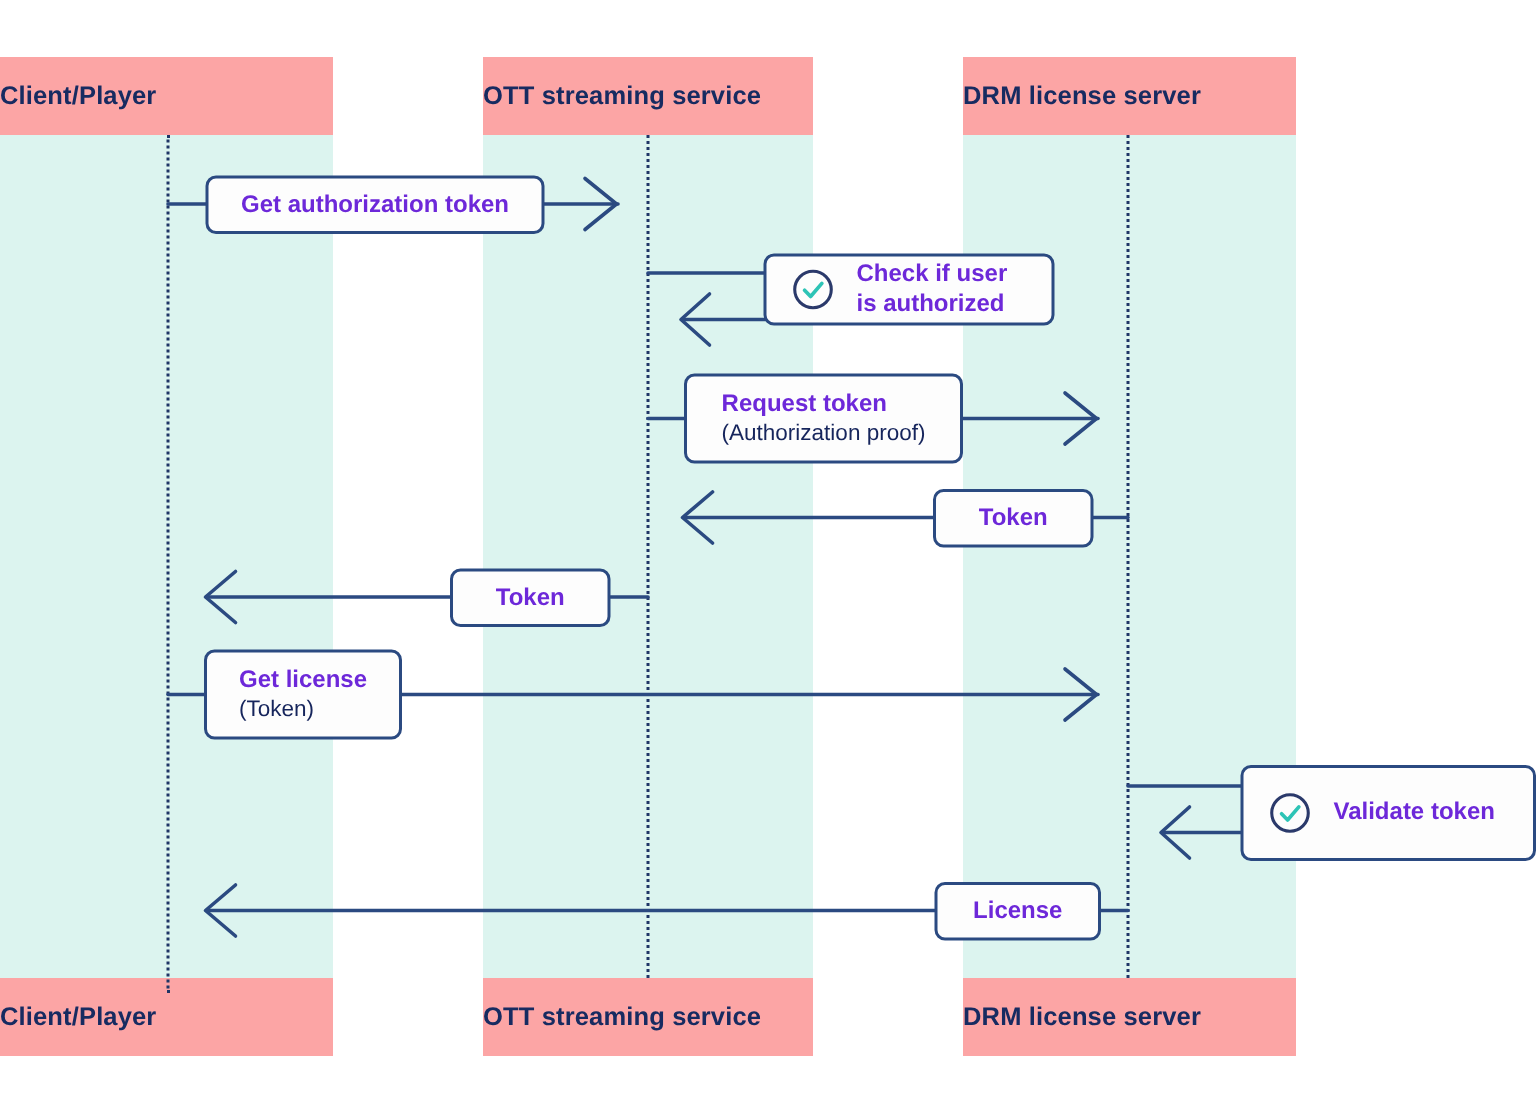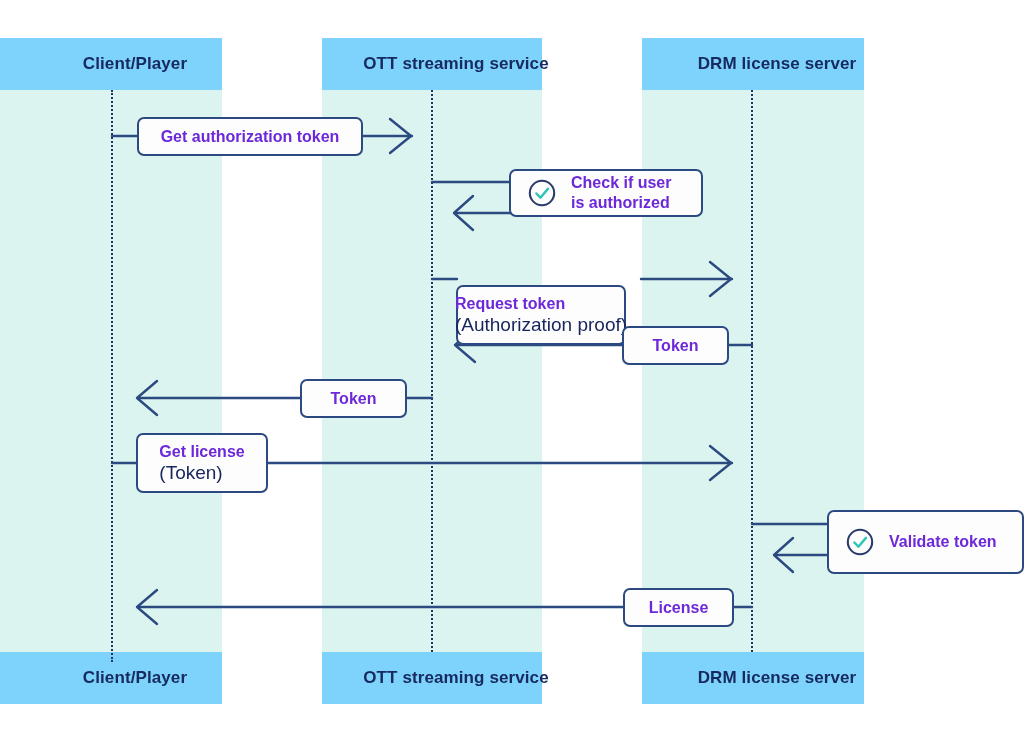--- a/index.html
+++ b/index.html
@@ -21,26 +21,24 @@
     background: #ffffff;
   }
   
   .lane-band {
     position: absolute;
     background: #dcf4ef;
   }
   
   .participant-box {
     position: absolute;
-    background: #7dd3fc;
+    background: #fca5a5;
     display: flex;
     align-items: center;
-    justify-content: center;
     box-sizing: border-box;
-    padding-left: 48px;
   }
   .participant-label {
     color: #172b61;
     font-size: 17px;
     font-weight: bold;
     letter-spacing: .1px;
     white-space: nowrap;
   }
   
   .lifeline {
@@ -79,21 +77,21 @@
   }
   .msg-title {
     color: #6d28d9;
     font-size: 16px;
     font-weight: bold;
     display: block;
     white-space: nowrap;
   }
   .msg-sub {
     color: #16255c;
-    font-size: 19px;
+    font-size: 15px;
     font-weight: normal;
     display: block;
     white-space: nowrap;
   }
   .msg-box.left-align .msg-text { text-align: left; }
   .check-icon {
     flex: 0 0 auto;
     width: 30px;
     height: 30px;
     margin-right: 14px;
@@ -180,21 +178,21 @@
     <svg class="check-icon" viewBox="0 0 32 32" xmlns="http://www.w3.org/2000/svg">
       <circle cx="16" cy="16" r="13" fill="none" stroke="#2b3a6b" stroke-width="2.2"></circle>
       <polyline points="10,16.5 14.3,21 22.3,11.6" fill="none" stroke="#2ec4b6" stroke-width="2.6" stroke-linecap="round" stroke-linejoin="round"></polyline>
     </svg>
     <span class="msg-text">
       <span class="msg-title">Check if user</span>
       <span class="msg-title">is authorized</span>
     </span>
   </div>
 
-  <div class="msg-box left-align" style="left:456px; top:249px; width:170px; height:60px;margin-top:36px;">
+  <div class="msg-box left-align" style="left:456px; top:249px; width:186px; height:60px;">
     <span class="msg-text">
       <span class="msg-title">Request token</span>
       <span class="msg-sub">(Authorization proof)</span>
     </span>
   </div>
 
   <div class="msg-box" style="left:622px; top:326px; width:107px; height:39px;">
     <span class="msg-text">
       <span class="msg-title">Token</span>
     </span>

